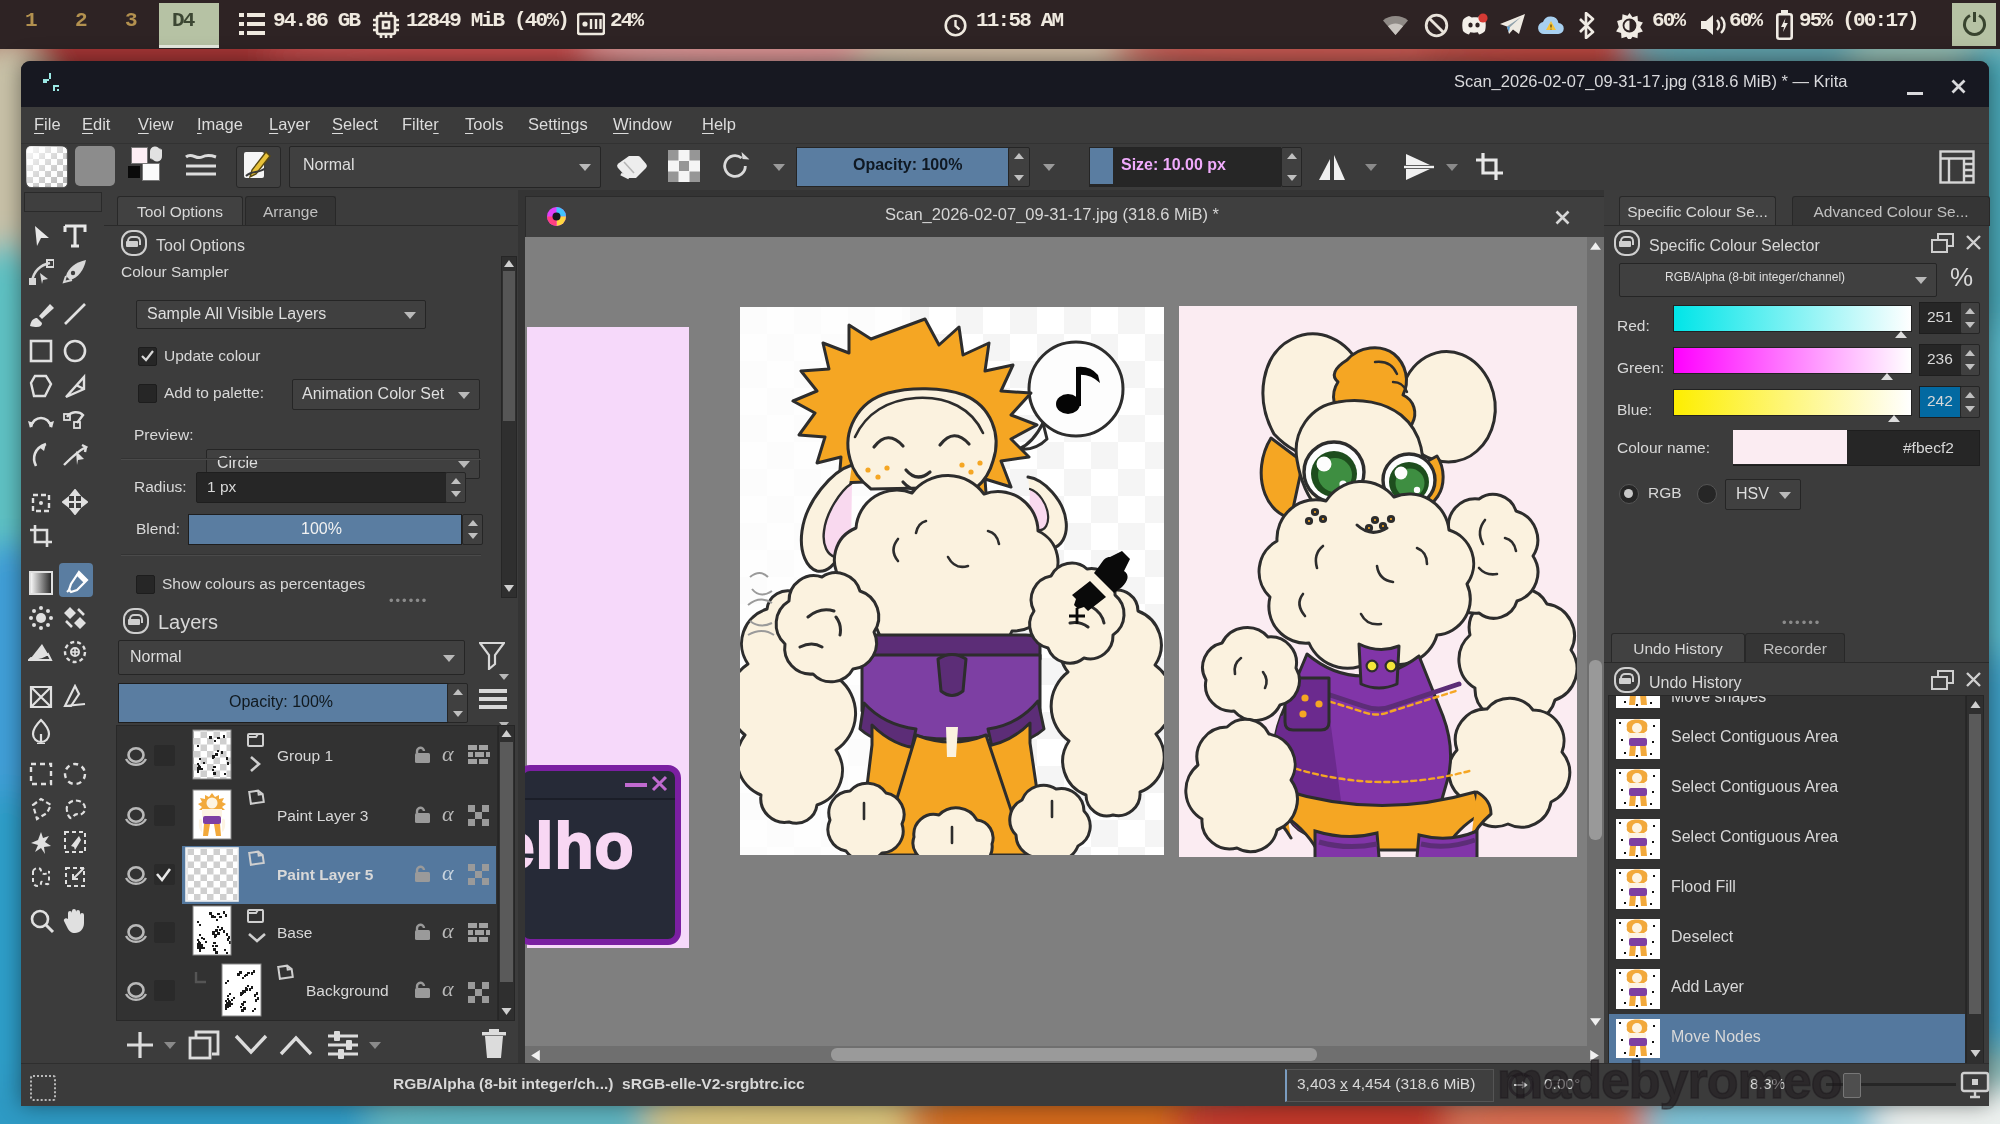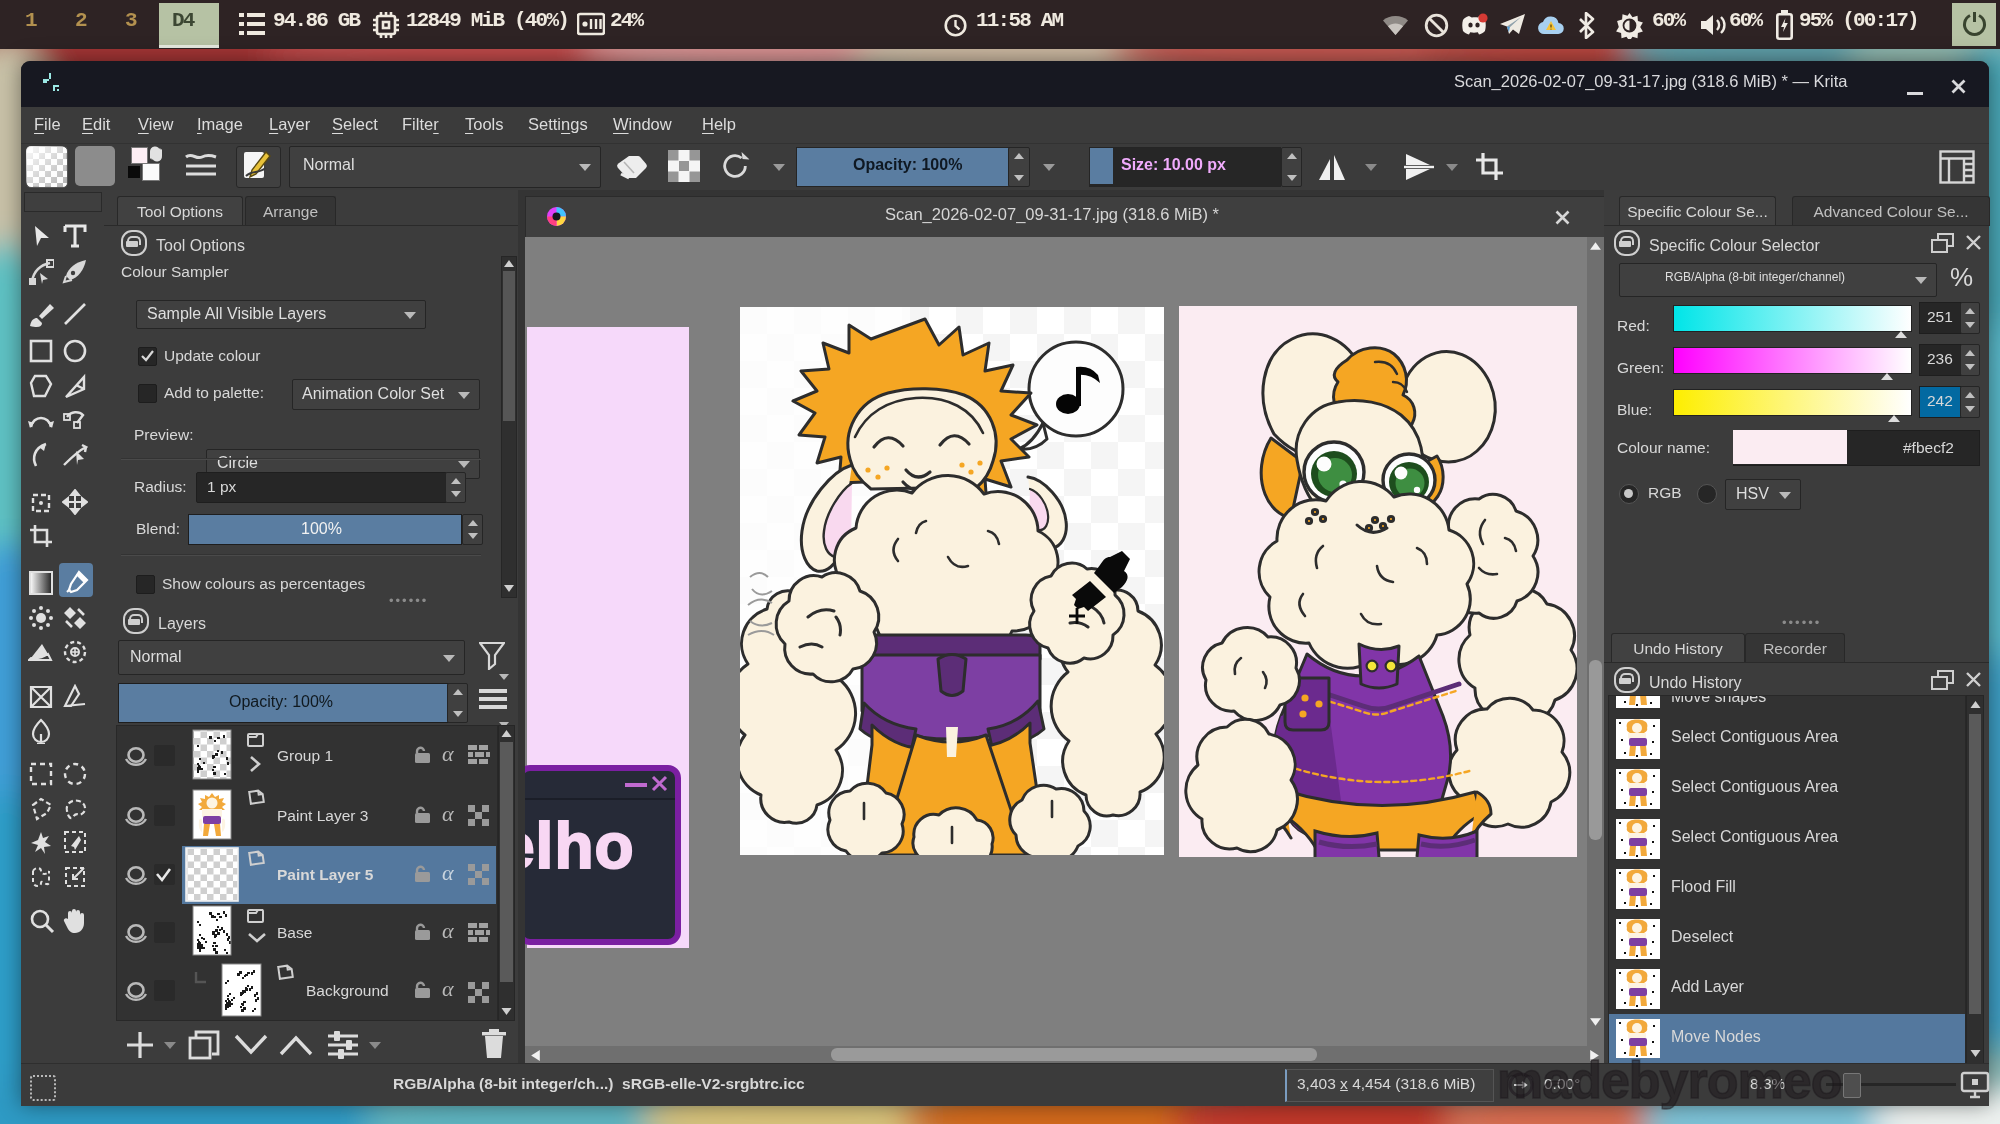--- a/index.html
+++ b/index.html
@@ -459,21 +459,21 @@
 <span class="dotted" style="left:285px;top:403px;">••••••</span>
 <div class="abs" style="left:397px;top:66px;width:14px;height:340px;background:#2f2f2f;border:1px solid #262626;">
 <svg class="abs" style="left:1px;top:2px;" width="12" height="10" viewBox="0 0 12 10">
           <path d="M6 1 11 8H1Z" fill="#cfcfcf"></path>
         </svg>
 <svg class="abs" style="left:1px;top:326px;" width="12" height="10" viewBox="0 0 12 10">
           <path d="M6 9 1 2h10Z" fill="#cfcfcf"></path>
         </svg>
 <div class="abs" style="left:1px;top:14px;width:12px;height:150px;background:#565656;"></div>
       </div>
-<div class="abs dtxt" style="left:19px;top:418px;"><span class="lockico"></span><span style="font-size:16px;">Layers</span></div>
+<div class="abs dtxt" style="left:19px;top:418px;"><span class="lockico"></span><span style="font-size:20px;">Layers</span></div>
 <div class="combo abs" style="left:14px;top:450px;width:345px;height:33px;">
         <span class="abs" style="left:11px;top:7px;">Normal</span>
         <span class="arr"></span>
       </div>
 <svg class="abs" style="left:375px;top:452px;" width="26" height="28" viewBox="0 0 26 28">
         <path d="M1 1h24L16 13v9l-6 5V13Z" fill="none" stroke="#d8d8d8" stroke-width="2.2"></path>
       </svg>
 <span class="dd abs" style="left:395px;top:484px;border-top-width:6px;border-left-width:5px;border-right-width:5px;"></span>
 <div class="abs bluebar" style="left:14px;top:493px;width:329px;height:38px;border:1px solid #1e1e1e;">
         <span class="abs" style="left:110px;top:9px;color:#10191f;font-size:16px;">Opacity: 100%</span>

